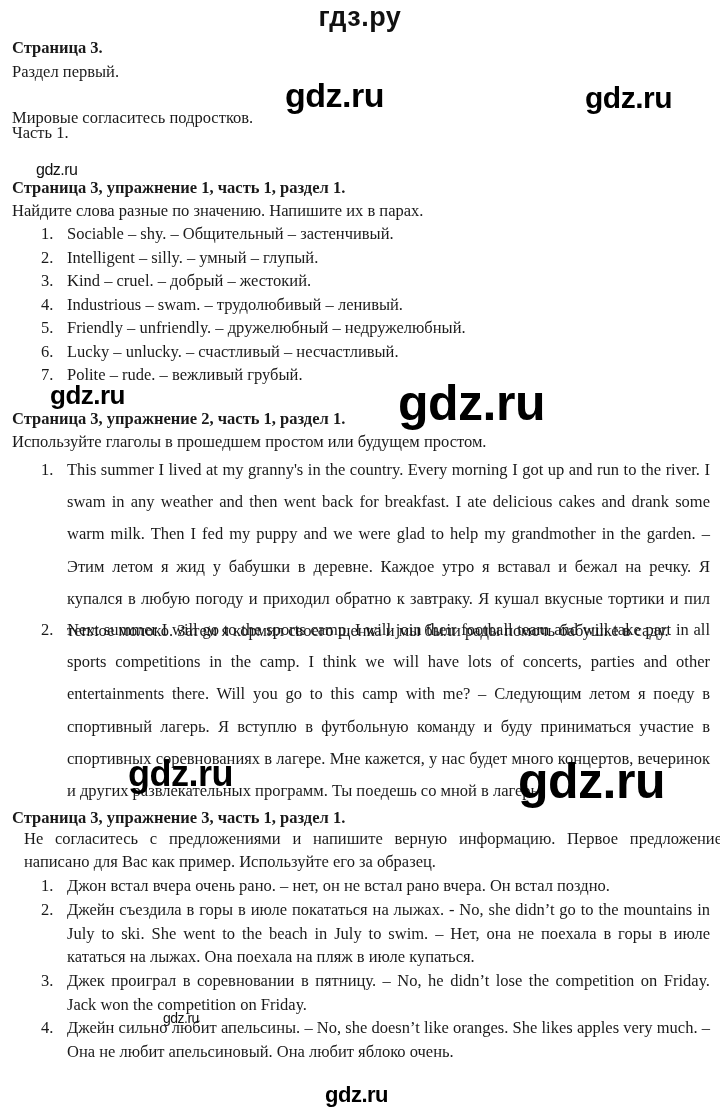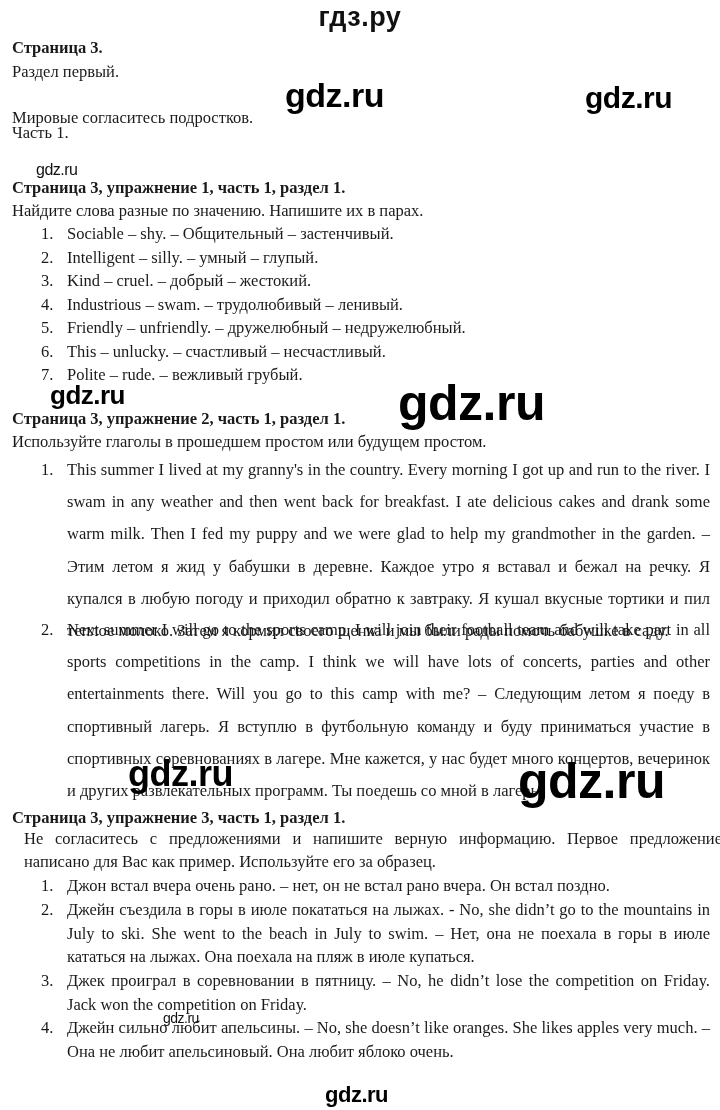--- a/index.html
+++ b/index.html
@@ -55,21 +55,21 @@
     <div class="li">
         <span class="num">4.</span>
         <span class="txt">Industrious – swam. – трудолюбивый – ленивый.</span>
       </div>
     <div class="li">
         <span class="num">5.</span>
         <span class="txt">Friendly – unfriendly. – дружелюбный – недружелюбный.</span>
       </div>
     <div class="li">
         <span class="num">6.</span>
-        <span class="txt">This – unlucky. – счастливый – несчастливый.</span>
+        <span class="txt">Lucky – unlucky. – счастливый – несчастливый.</span>
       </div>
     <div class="li">
         <span class="num">7.</span>
         <span class="txt">Polite – rude. – вежливый грубый.</span>
       </div>
   </div>
 
   <div class="line bold" style="top:407px;">Страница 3, упражнение 2, часть 1, раздел 1.</div>
   <div class="line" style="top:430px;">Используйте глаголы в прошедшем простом или будущем простом.</div>
   <div class="para" style="top:454px;">

